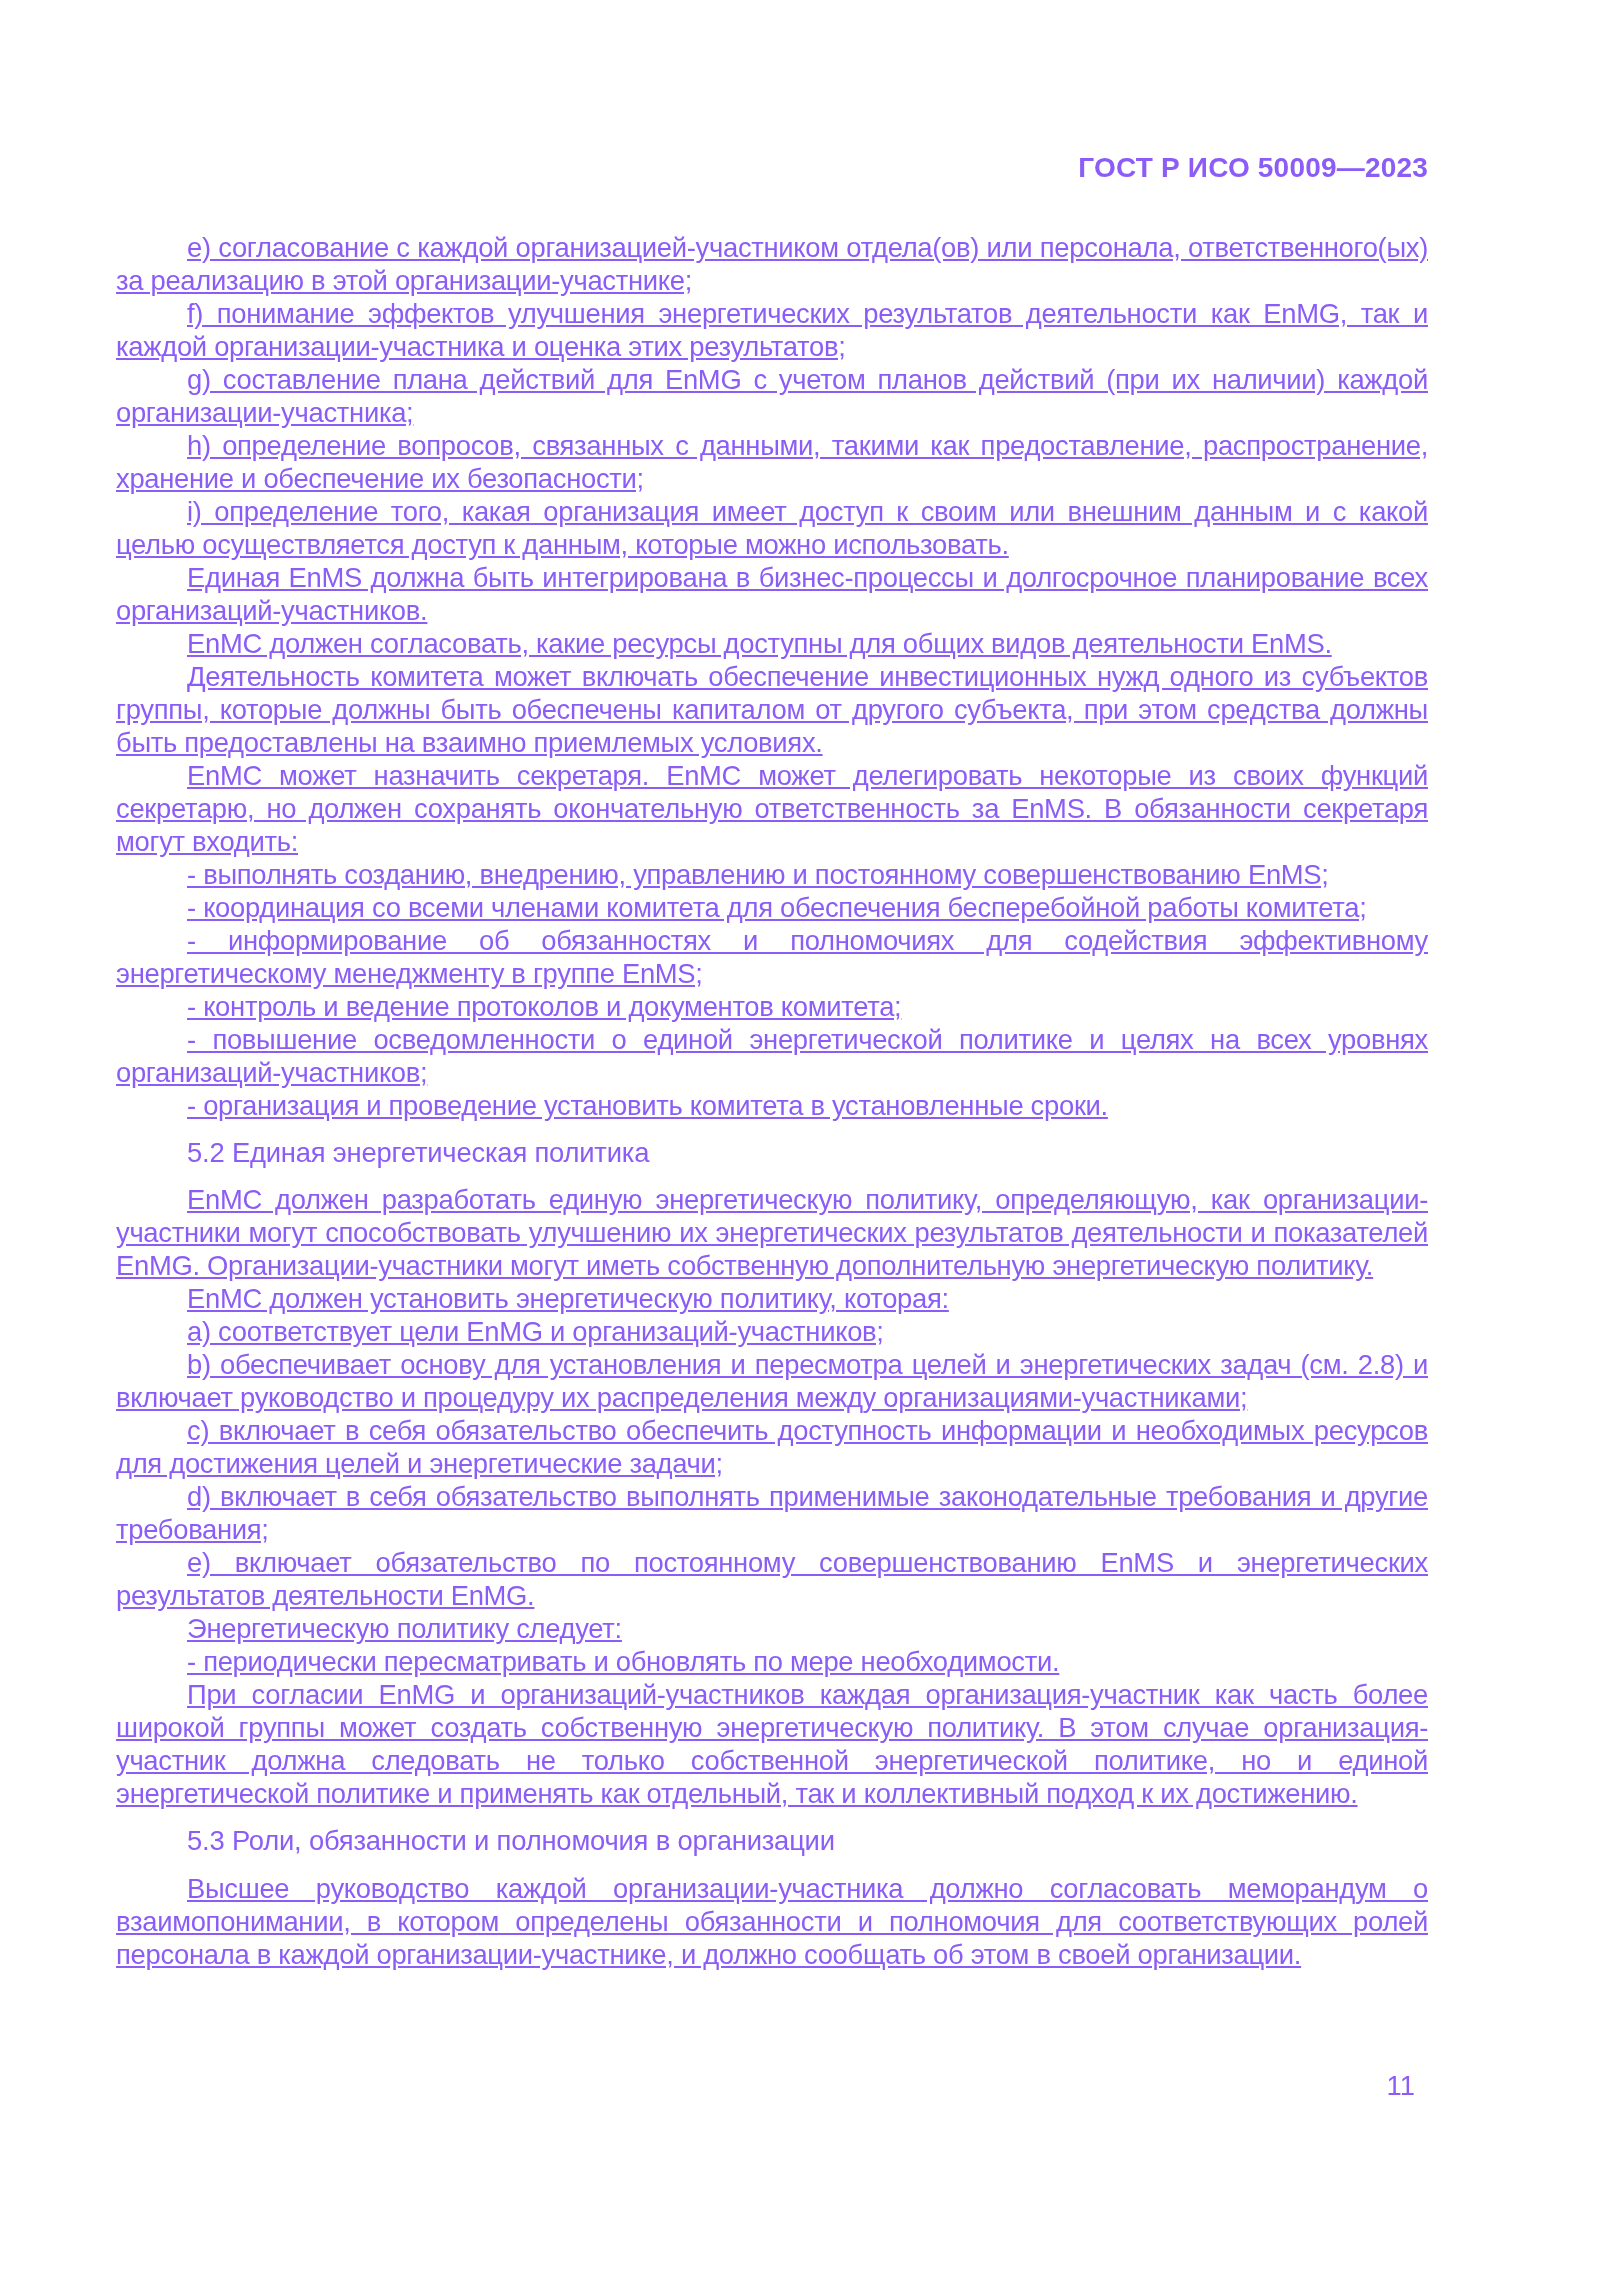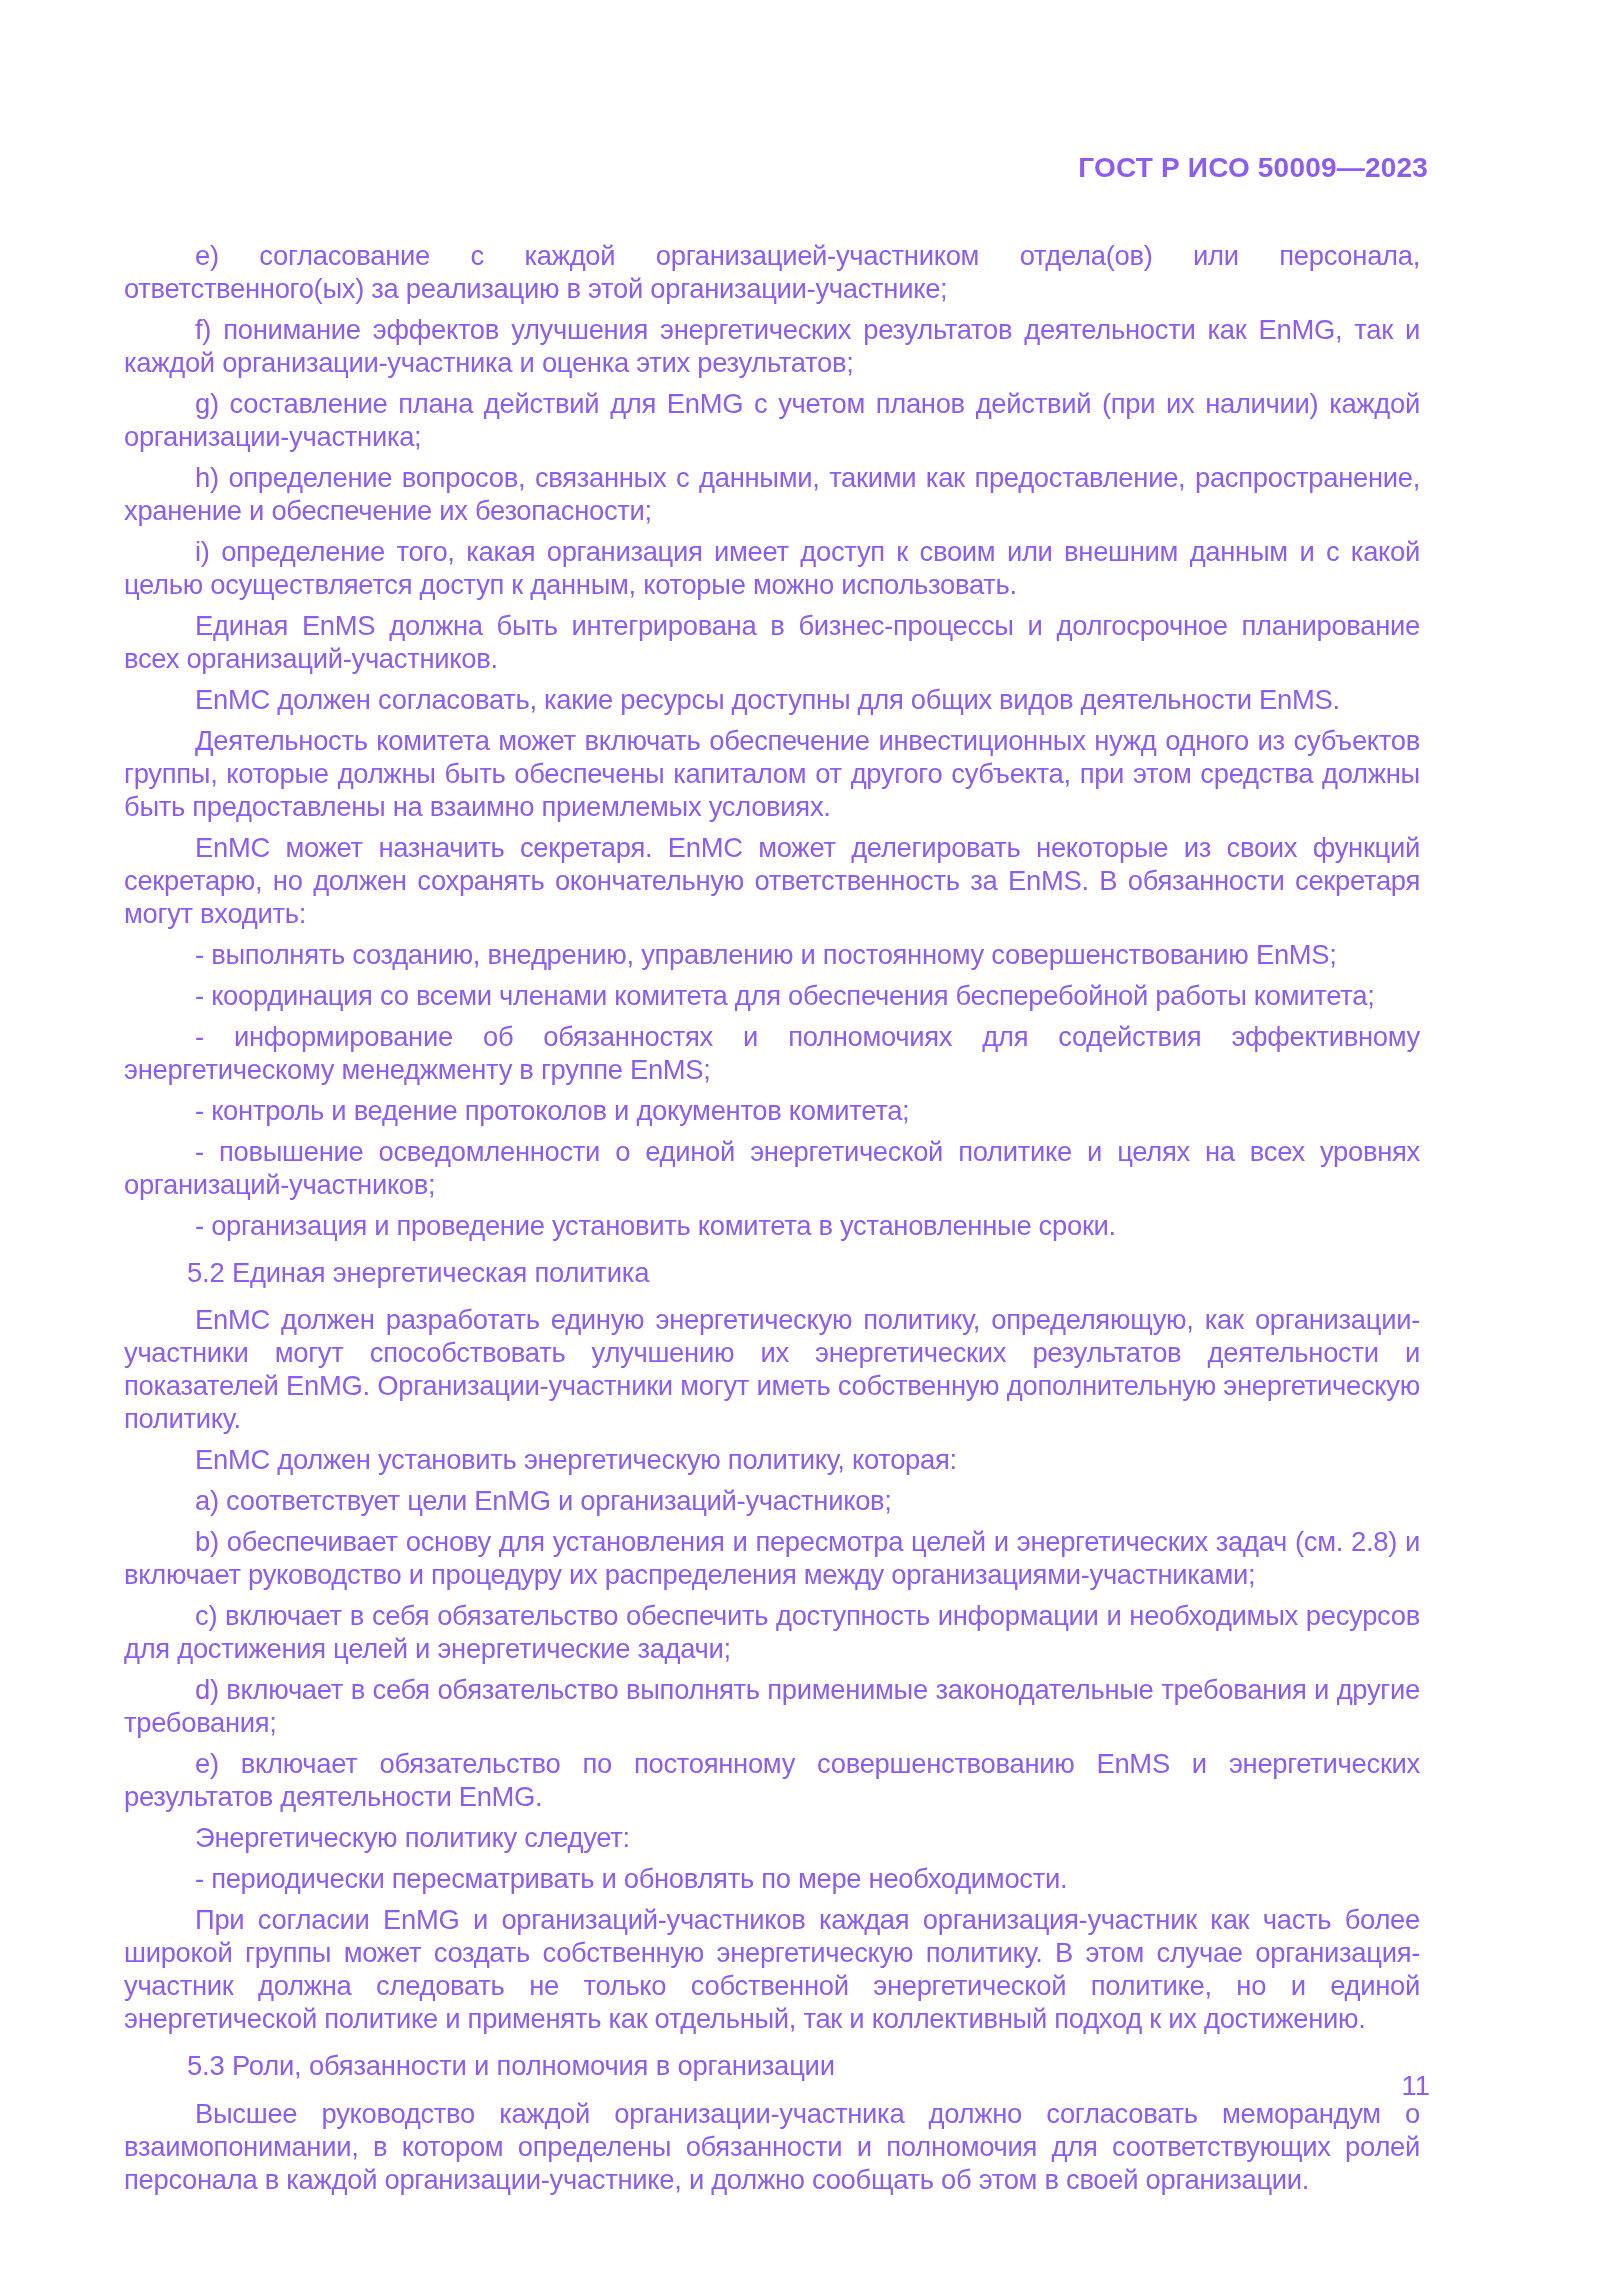--- a/index.html
+++ b/index.html
@@ -33,35 +33,36 @@
     position: absolute;
     top: 231px;
     left: 116px;
     width: 1312px;
     font-size: 27.4px;
     line-height: 33px;
     letter-spacing: -0.3px;
     text-align: justify;
   }
   .para {
-    margin: 8px;
+    margin: 0;
     text-indent: 71px;
+    text-decoration: underline;
   }
   .section-heading {
     margin: 13.7px 0 14.7px 0;
     font-size: 27.4px;
     font-weight: normal;
     text-indent: 71px;
     text-align: left;
     letter-spacing: -0.2px;
   }
   .page-footer {
     position: absolute;
     top: 2070px;
-    left: 118px;
+    left: 103px;
     width: 1312px;
     text-align: right;
   }
   .page-number {
     font-size: 27.4px;
     letter-spacing: 0;
   }
 </style>
 </head>
 <body>

